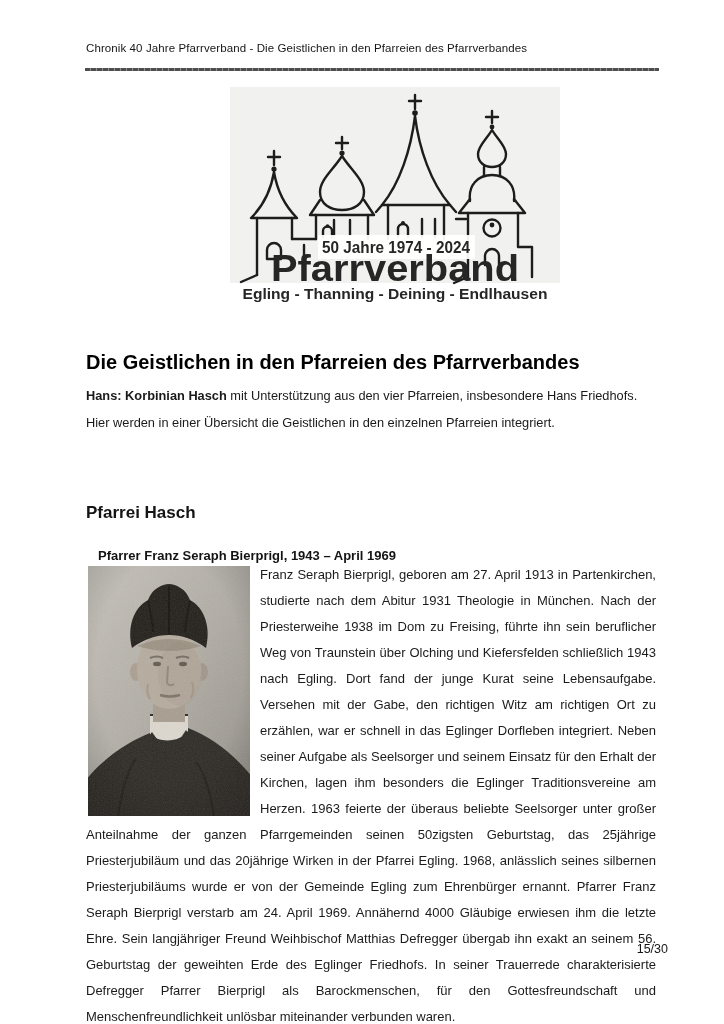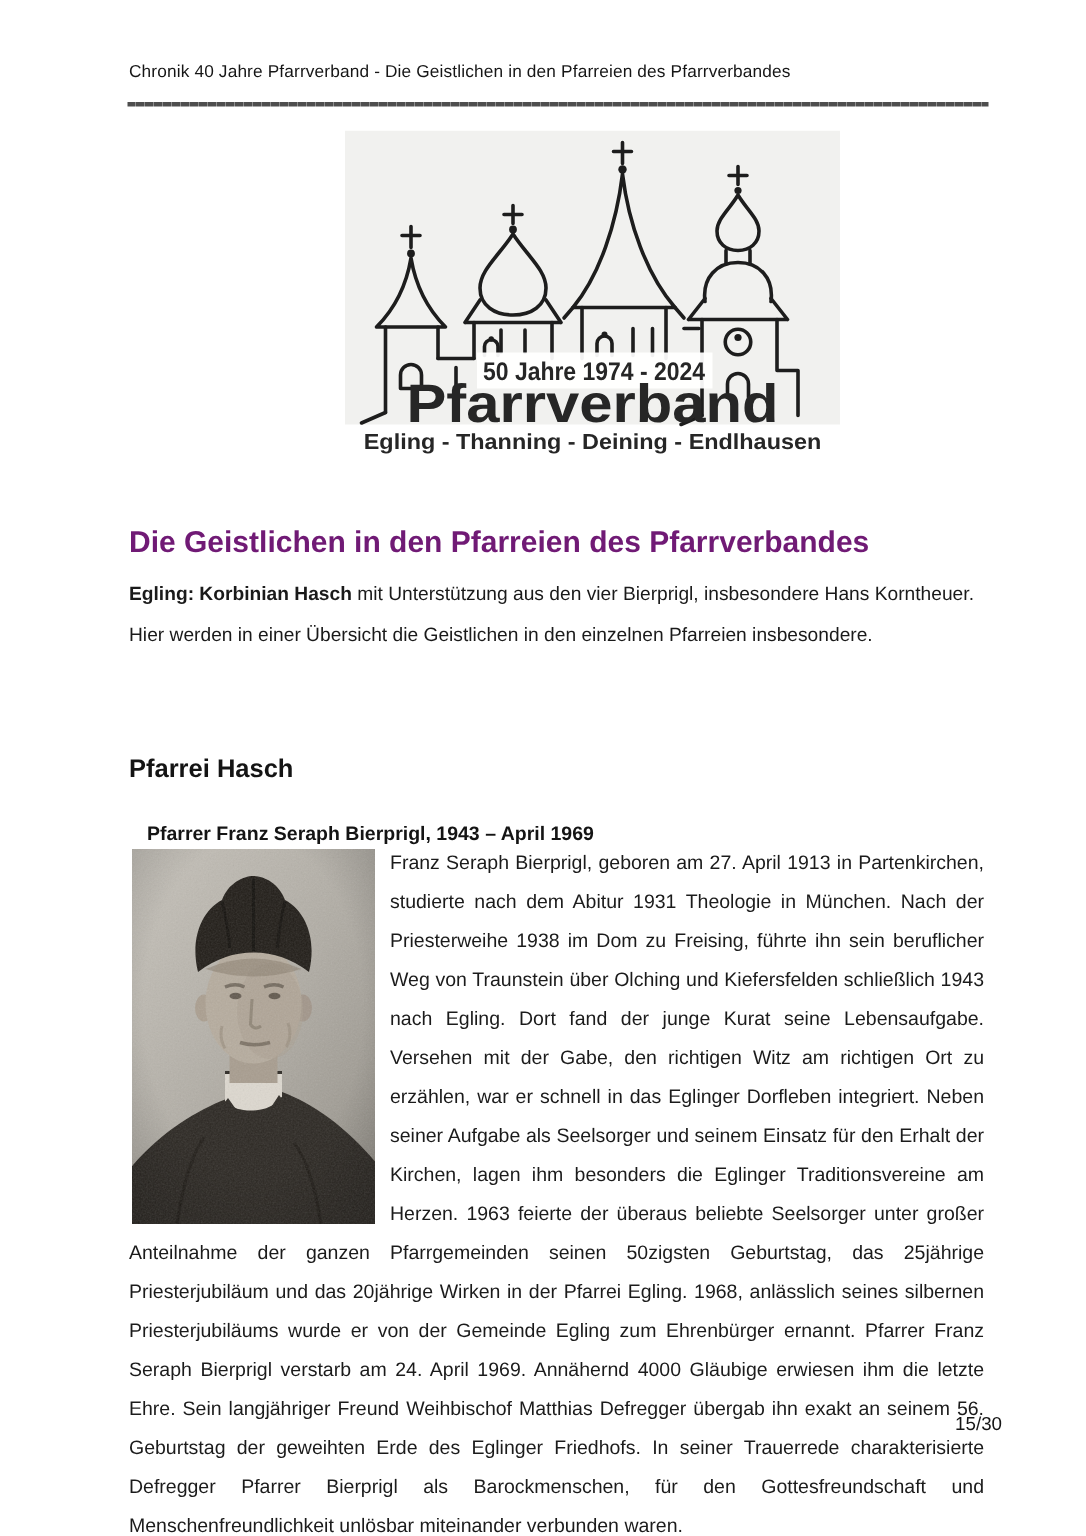--- a/index.html
+++ b/index.html
@@ -42,21 +42,21 @@
     height: 223px;
     padding-left: 20px;
   }
   .article-title {
     position: absolute;
     left: 86px;
     top: 351px;
     margin: 0;
     font-size: 20px;
     font-weight: bold;
-    color: #701a75;
+    color: #000000;
     white-space: nowrap;
   }
   .author-line {
     position: absolute;
     left: 86px;
     top: 388px;
     margin: 0;
     font-size: 12.8px;
     white-space: nowrap;
   }
@@ -174,23 +174,23 @@
 
     <rect x="88" y="148" width="157" height="24" fill="#ffffff" opacity="0.94"></rect>
     <text x="166" y="166" font-size="17" text-anchor="middle" textLength="148" lengthAdjust="spacingAndGlyphs">50 Jahre 1974 - 2024</text>
     <text x="165" y="194" font-size="36" text-anchor="middle" textLength="248" lengthAdjust="spacingAndGlyphs">Pfarrverband</text>
     <text x="165" y="212" font-size="14.5" text-anchor="middle" textLength="305" lengthAdjust="spacingAndGlyphs">Egling - Thanning - Deining - Endlhausen</text>
   </svg>
 </div>
 
 <h1 class="article-title">Die Geistlichen in den Pfarreien des Pfarrverbandes</h1>
 
-<p class="author-line"><b>Egling: Korbinian Hasch</b><span> mit Unterstützung aus den vier Bierprigl, insbesondere Hans Korntheuer.</span></p>
-
-<p class="intro-line">Hier werden in einer Übersicht die Geistlichen in den einzelnen Pfarreien insbesondere.</p>
+<p class="author-line"><b>Hans: Korbinian Hasch</b><span> mit Unterstützung aus den vier Pfarreien, insbesondere Hans Friedhofs.</span></p>
+
+<p class="intro-line">Hier werden in einer Übersicht die Geistlichen in den einzelnen Pfarreien integriert.</p>
 
 <h2 class="section-heading">Pfarrei Hasch</h2>
 
 <h3 class="subsection-heading">Pfarrer Franz Seraph Bierprigl, 1943 – April 1969</h3>
 
 <div class="article-body">
   <span class="portrait">
     <svg viewBox="0 0 162 250" width="162" height="250">
       <defs>
         <linearGradient id="pbg" x1="0" y1="0" x2="1" y2="1">

